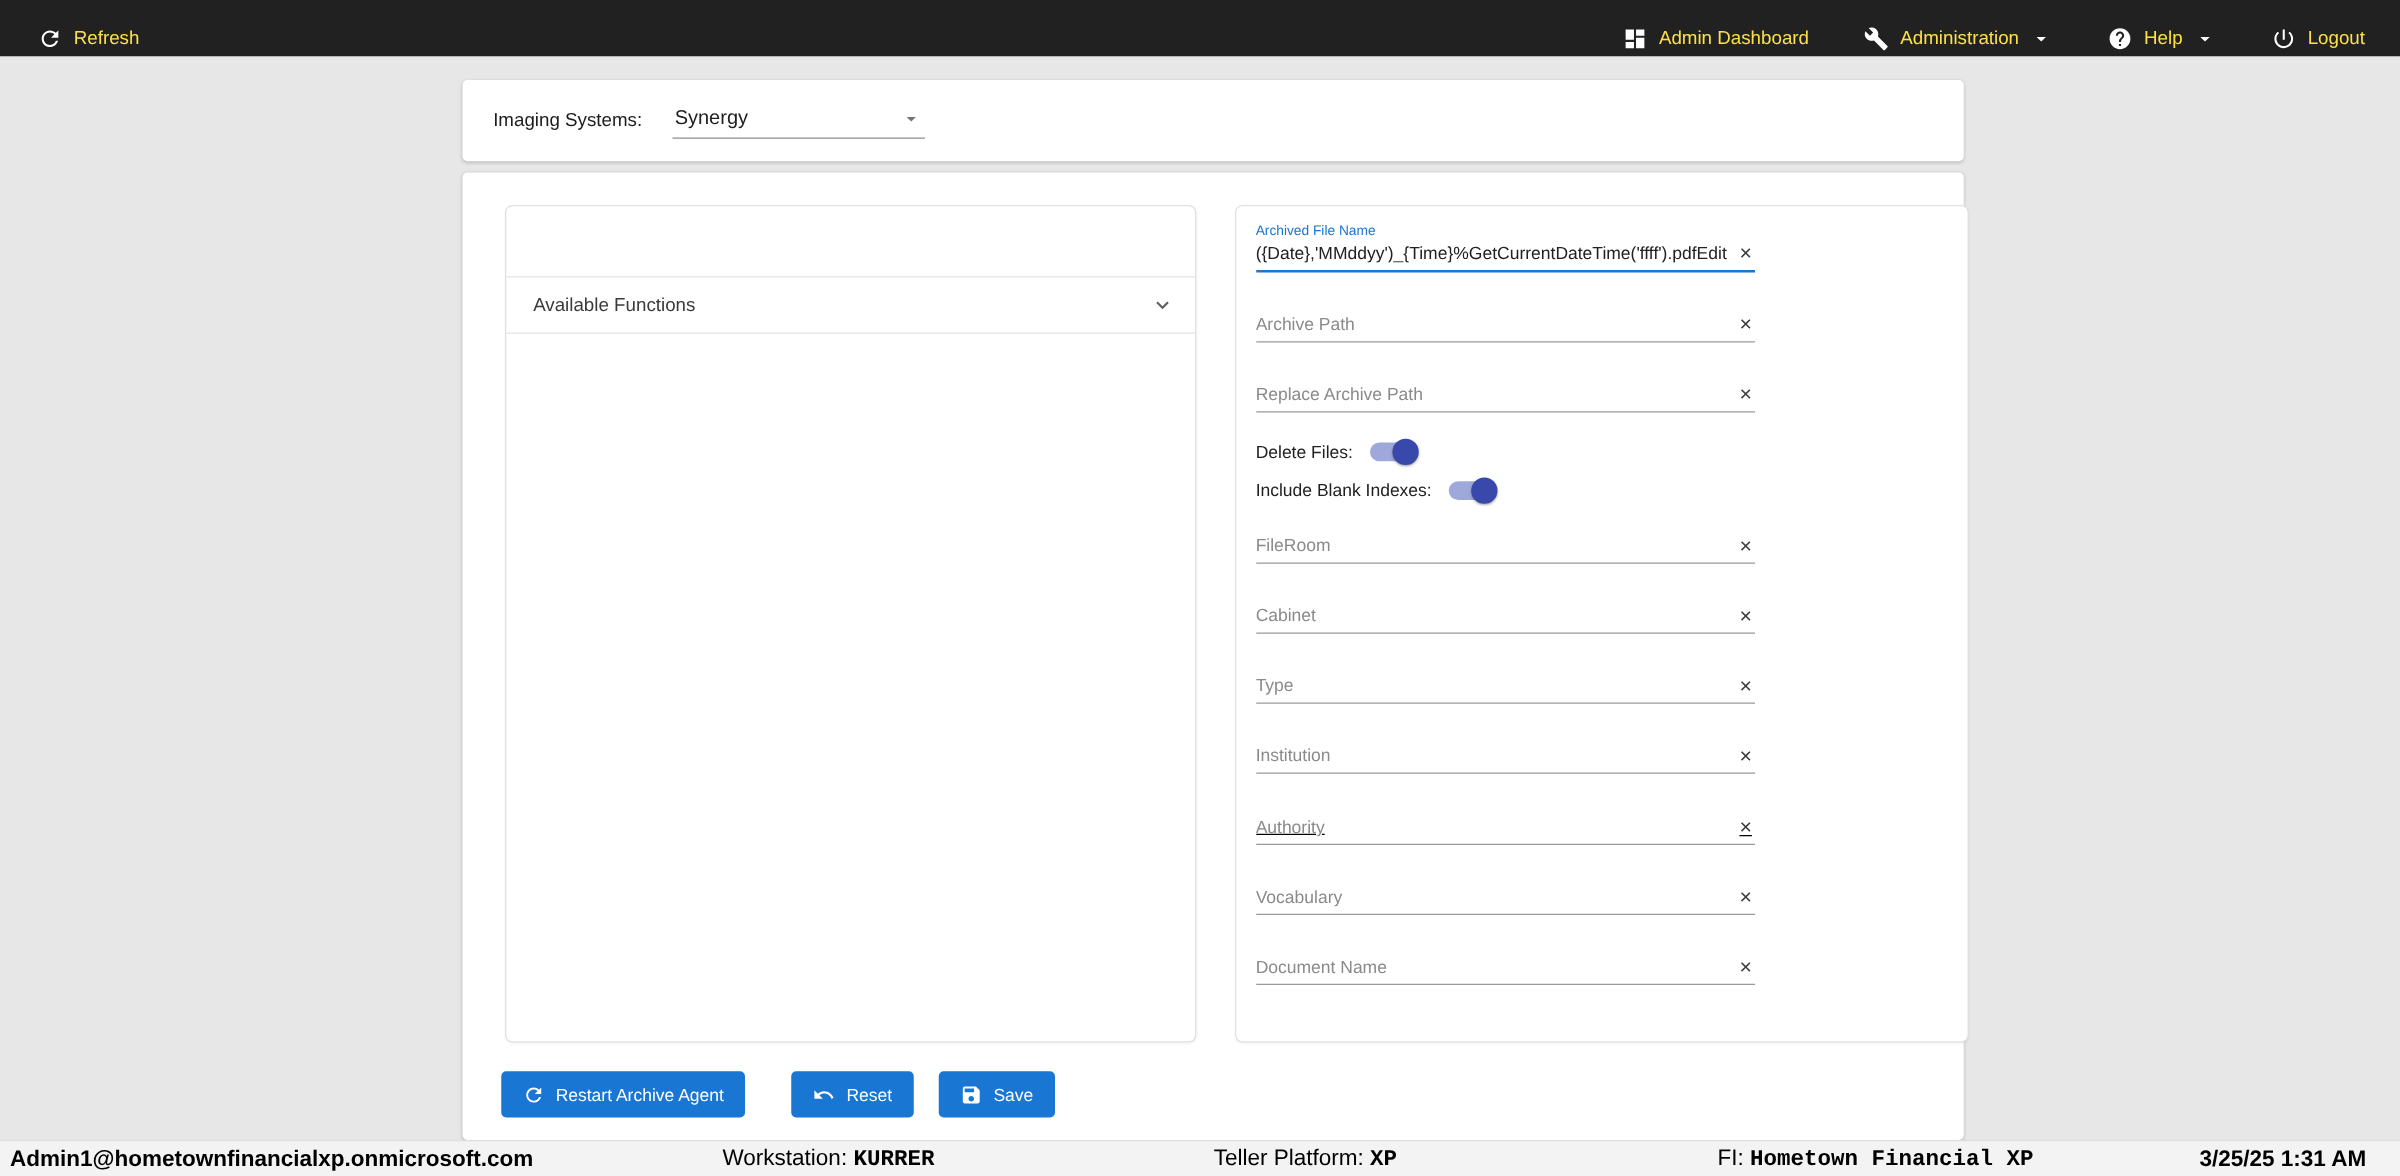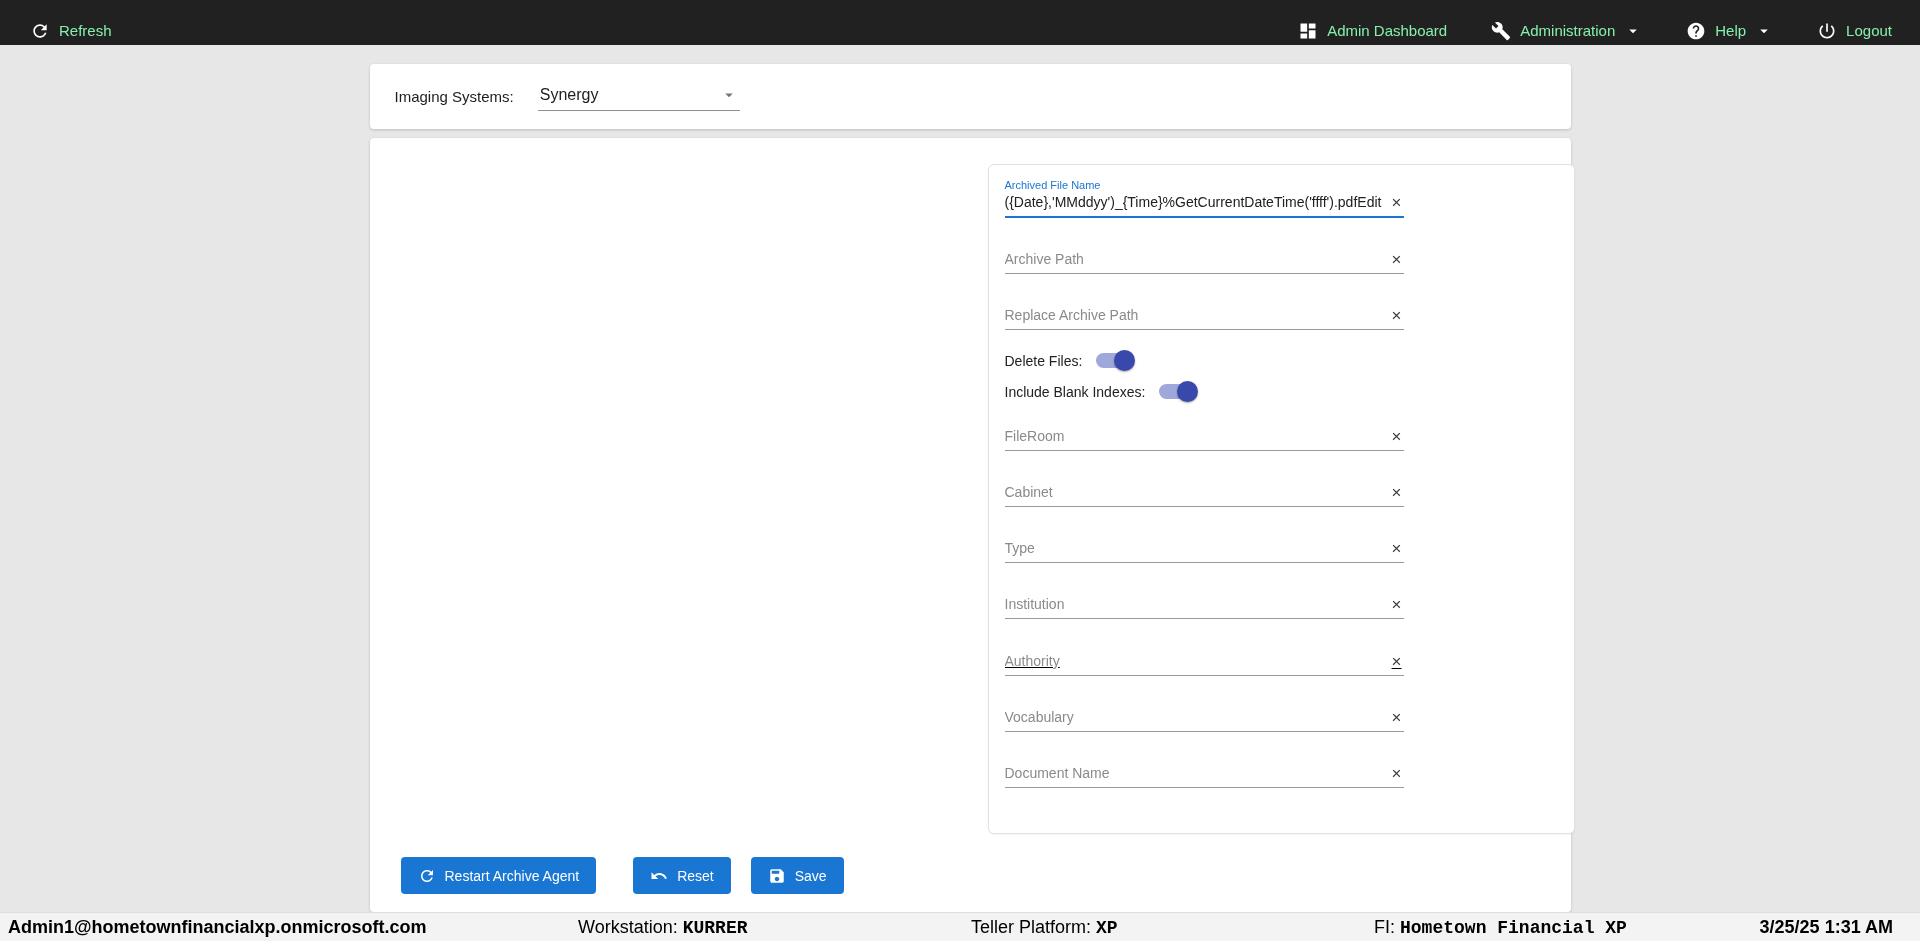--- a/index.html
+++ b/index.html
@@ -8,21 +8,21 @@
     width:1920px; height:941px;
     display:flex; flex-direction:column;
     background:#e7e7e7;
     font-family:"Liberation Sans", sans-serif;
     overflow:hidden;
   }
 
   
   .topbar {
     flex:0 0 45px; height:45px;
-    background:#212121; color:#86efac;
+    background:#212121; color:#fde047;
     display:flex; align-items:center; justify-content:space-between;
     padding:16px 28px 0 30px;
   }
   .topbar-left, .topbar-right { display:flex; align-items:center; }
   .topbar-right { gap:44px; }
   .tb-item {
     display:flex; align-items:center; gap:9px;
     font-size:15px; cursor:pointer; white-space:nowrap;
   }
   .tb-item svg { width:20px; height:20px; fill:#fff; display:block; }
@@ -91,21 +91,21 @@
   .f-fileroom     { top:263px; }
   .f-cabinet      { top:319px; }
   .f-type         { top:375px; }
   .f-institution  { top:431px; }
   .f-authority    { top:488px;text-decoration:underline; }
   .f-vocabulary   { top:544px; }
   .f-docname      { top:600px; }
 
   .toggle-row {
     position:absolute; left:16px;
-    display:flex; gap:14px;
+    display:flex; align-items:center; gap:14px;
     font-size:14px; color:#212121;
   }
   .t-delete { top:188px; }
   .t-blank  { top:219px; }
   .switch {
     width:37px; height:15px; border-radius:8px;
     background:#9fa8da; position:relative; cursor:pointer; flex:0 0 37px;
   }
   .switch .knob {
     width:21px; height:21px; border-radius:50%;
@@ -210,20 +210,31 @@
         <span>
           <svg viewBox="0 0 24 24">
               <path d="M7 10l5 5 5-5z"></path>
             </svg>
         </span>
       </div>
     </div>
 
     <div class="card main-card">
 
+      <div class="panel left-panel">
+        <div class="left-header"></div>
+        <div class="af-row">
+          <span class="af-label">Available Functions</span>
+          <span>
+            <svg viewBox="0 0 24 24">
+                <path d="M7.41 8.59L12 13.17l4.59-4.58L18 10l-6 6-6-6z"></path>
+              </svg>
+          </span>
+        </div>
+      </div>
 
       <div class="panel right-panel">
 
         <div class="field focused f-archived">
           <span class="flabel">Archived File Name</span>
           <div class="frow">
             <input class="mat" type="text" value="({Date},'MMddyy')_{Time}%GetCurrentDateTime('ffff').pdfEdit" style="">
             <span class="clear">×</span>
           </div>
         </div>

